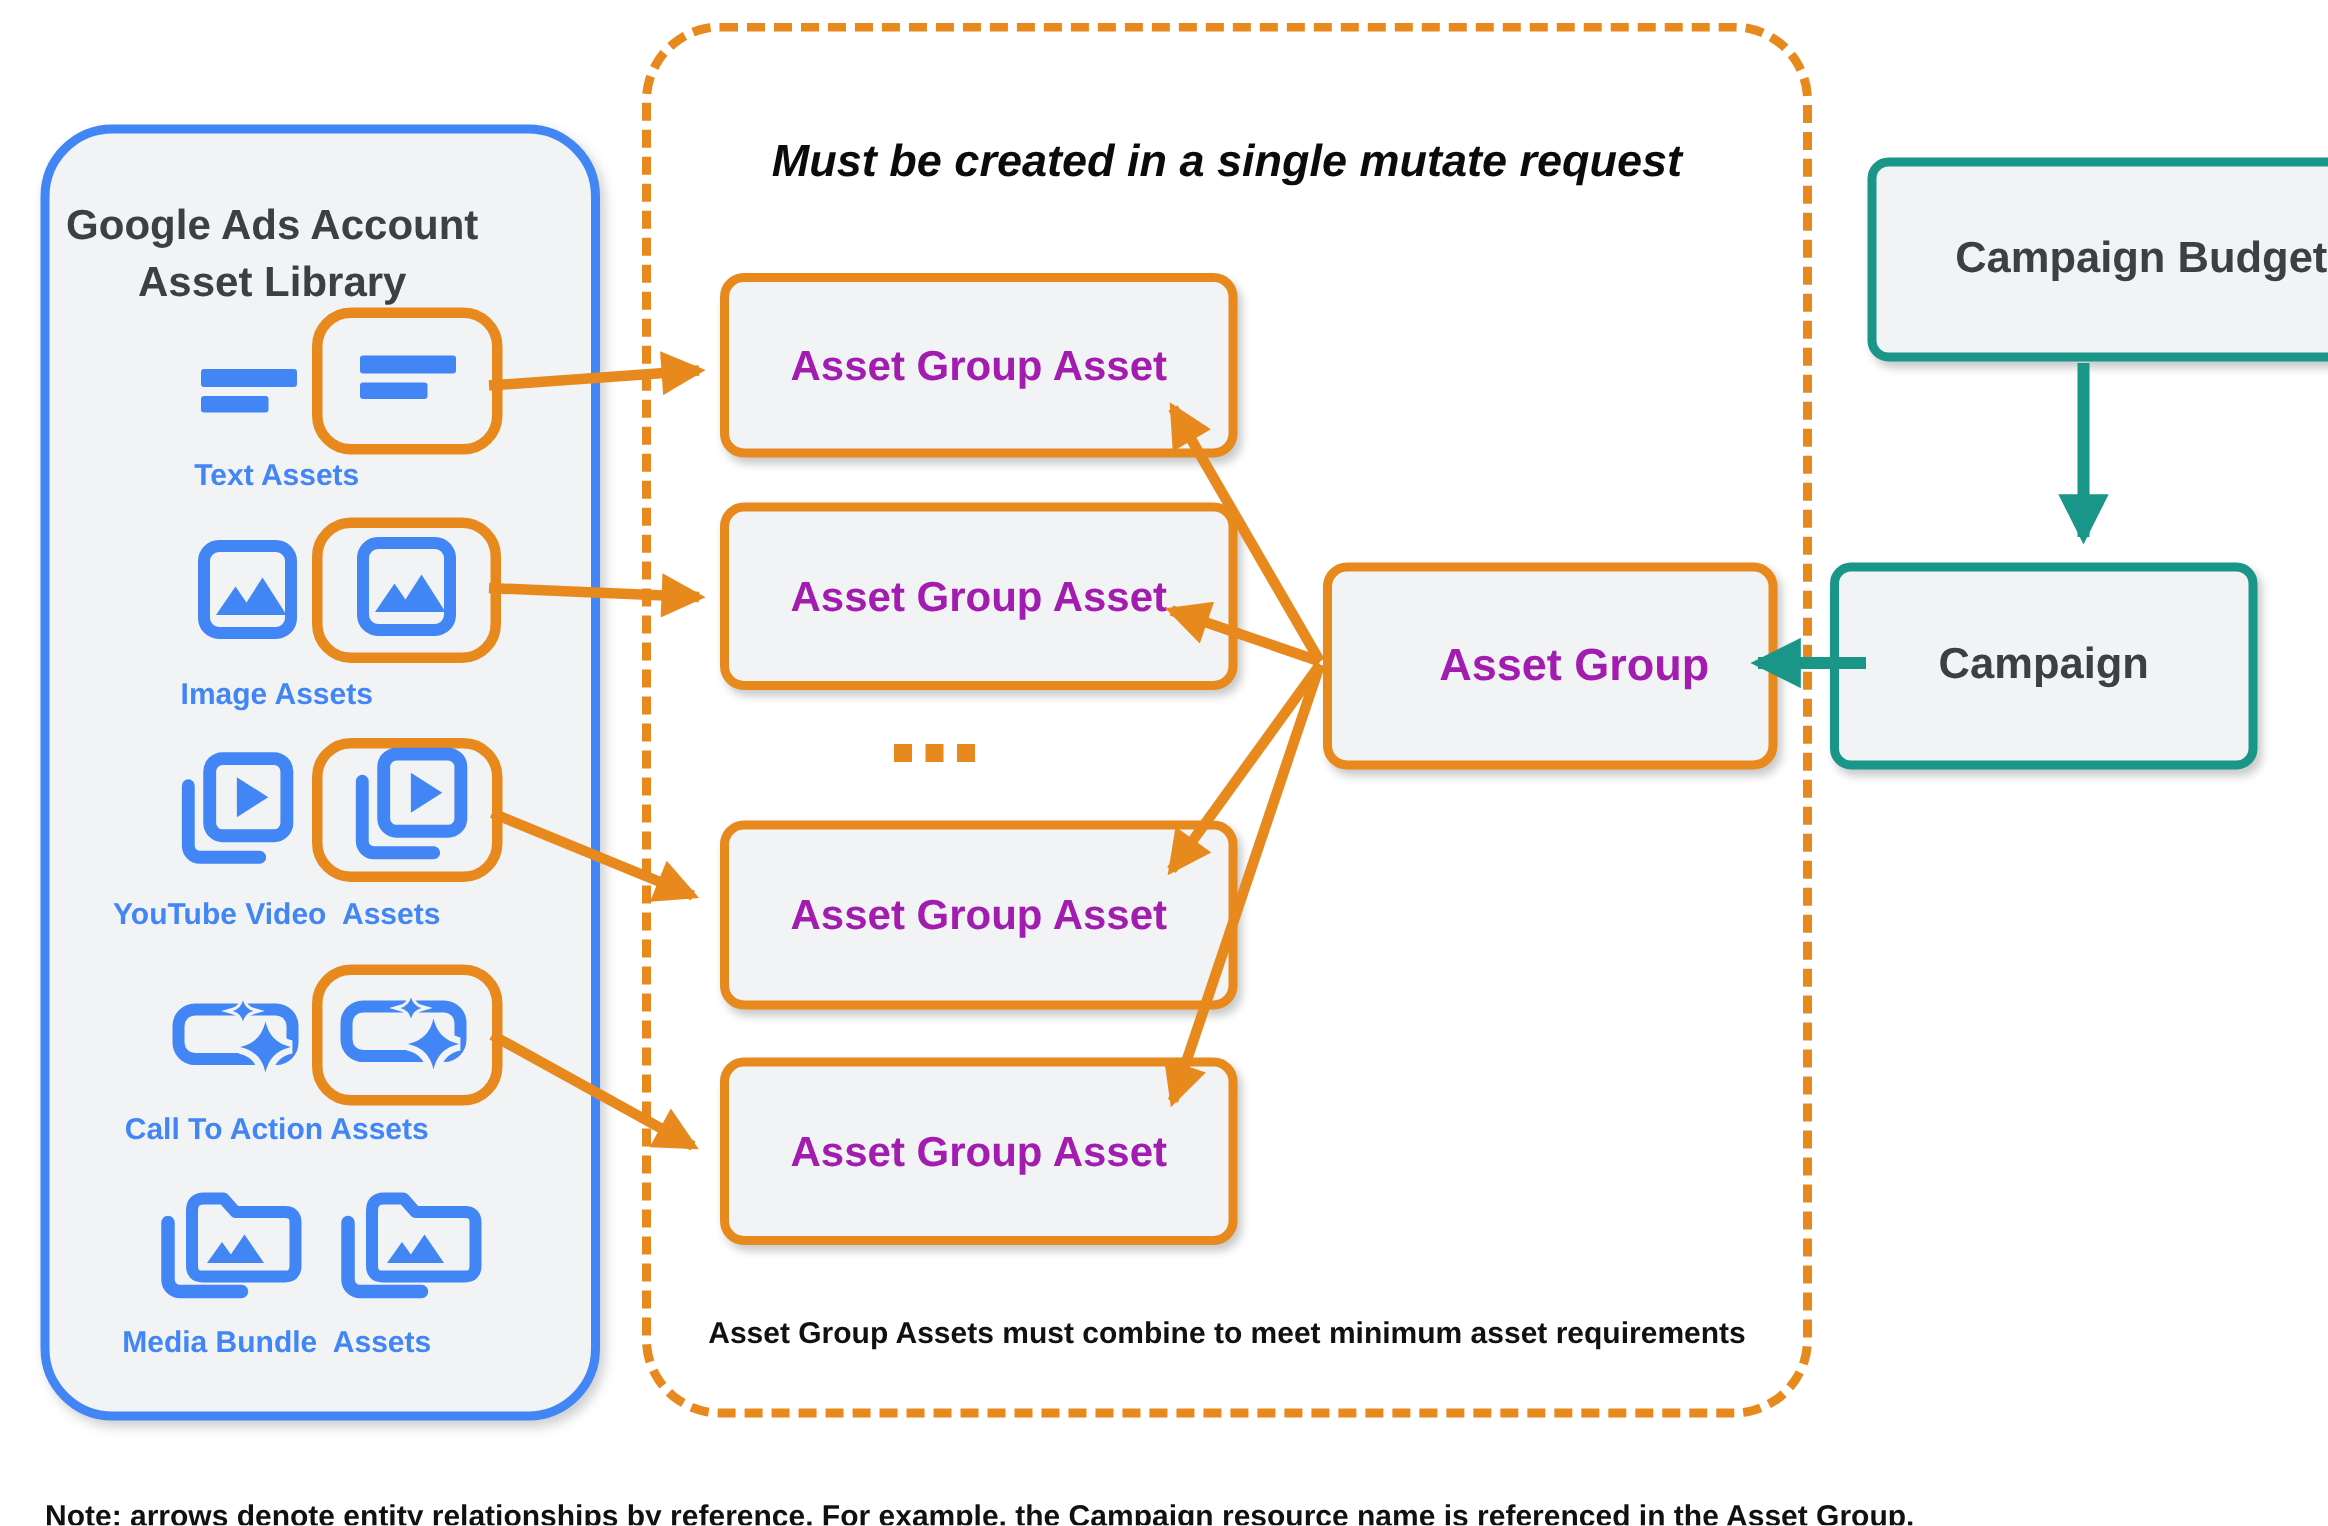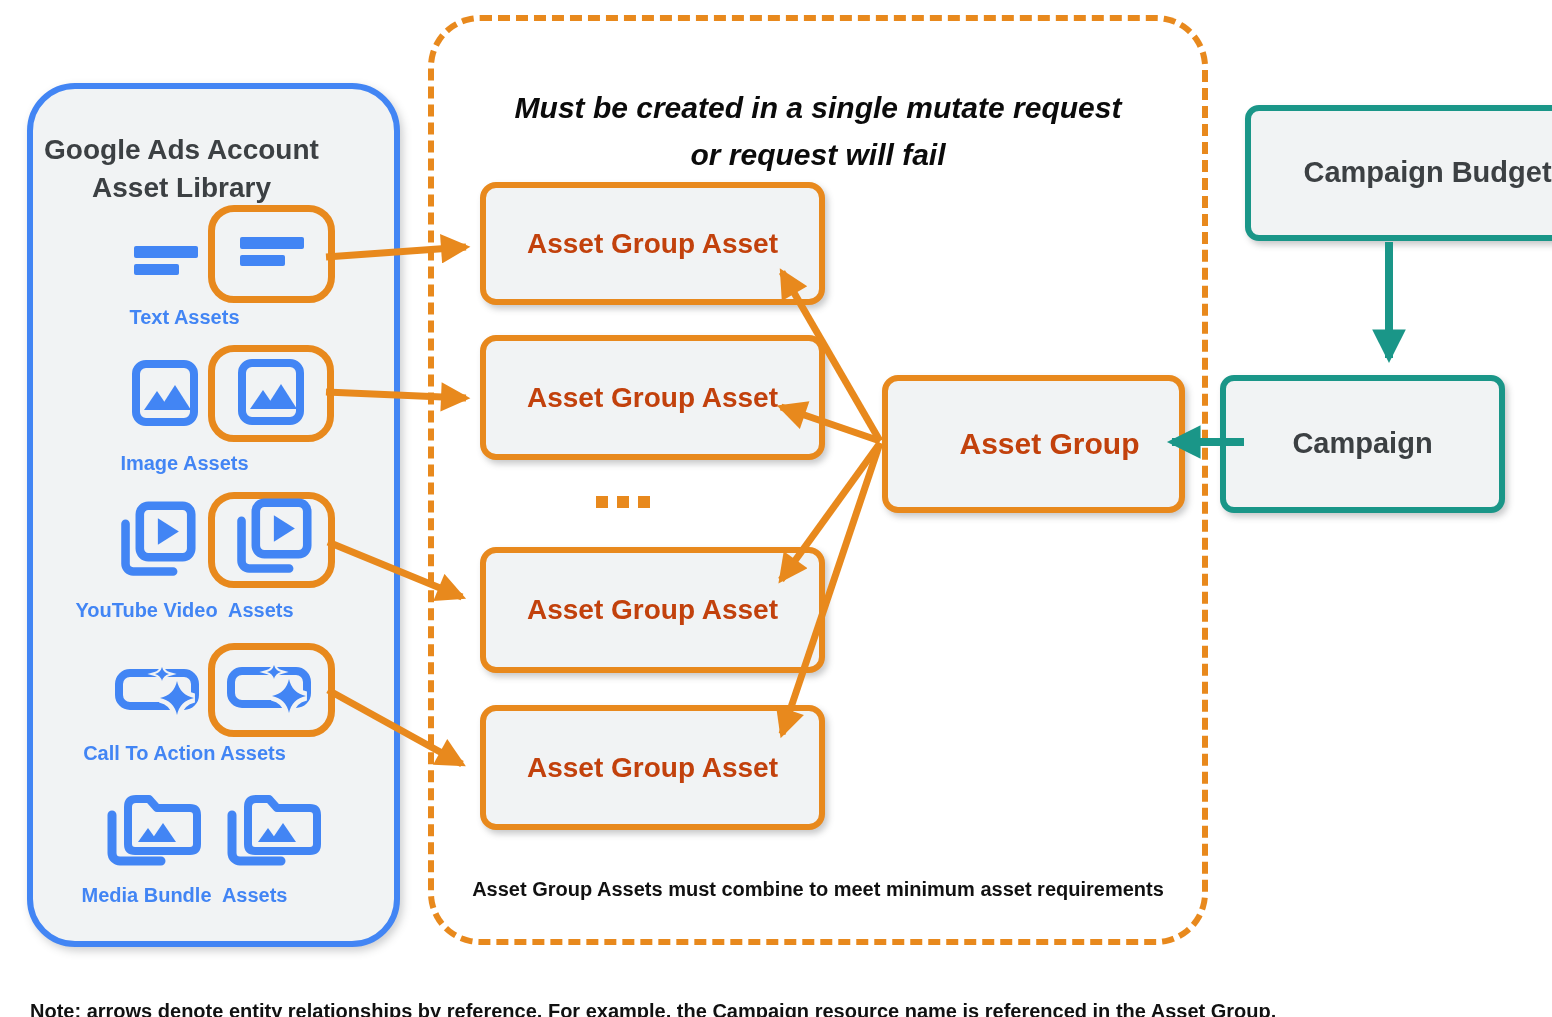--- a/index.html
+++ b/index.html
@@ -29,21 +29,21 @@
   
   .mutate{position:absolute;left:428px;top:15px;width:768px;height:918px;
     background:#ffffff;border:6px dashed #e8891d;border-radius:52px;}
   .mtitle{position:absolute;left:428px;top:55px;width:780px;text-align:center;
     font-size:30px;font-weight:bold;font-style:italic;color:#0b0b0b;line-height:1.55;}
   .mfoot{position:absolute;left:438px;top:878px;width:760px;text-align:center;
     font-size:20px;font-weight:bold;color:#111;}
 
   .obox{position:absolute;background:#f1f3f4;border:6px solid #e8891d;border-radius:16px;
     display:flex;align-items:center;justify-content:center;text-align:center;
-    font-size:28px;font-weight:bold;color:#c2410c;line-height:1.35;
+    font-size:28px;font-weight:bold;color:#a21caf;line-height:1.35;
     box-shadow:3px 4px 6px rgba(60,64,67,.28);}
   .aga1{left:480px;top:182px;width:273px;height:111px;}
   .aga2{left:480px;top:335px;width:273px;height:113px;}
   .aga3{left:480px;top:547px;width:273px;height:114px;}
   .aga4{left:480px;top:705px;width:273px;height:113px;}
   .aga  {padding:0 30px;}
   .aggroup{left:882px;top:375px;width:259px;height:126px;font-size:30px;padding-left:32px;}
 
   .dots{position:absolute;left:480px;top:496px;width:285px;display:flex;
     justify-content:center;gap:9px;}
@@ -159,21 +159,21 @@
   <svg width="100" height="80" viewBox="0 0 100 80" xmlns="http://www.w3.org/2000/svg">
     <path d="M9 26 V64 a8 8 0 0 0 8 8 H58" fill="none" stroke="#4285f4" stroke-width="9" stroke-linecap="round"></path>
     <path d="M25 18 q0 -8 8 -8 h13 l8 9 h33 q7 0 7 7 v29 q0 7 -7 7 H32 q-7 0 -7 -7 z" fill="none" stroke="#4285f4" stroke-width="8" stroke-linejoin="round"></path>
     <path d="M35 53 L45 39 L55 53 Z" fill="#4285f4"></path>
     <path d="M47 53 L60 34 L73 53 Z" fill="#4285f4"></path>
   </svg>
 </span>
   <div class="lib-label l4">Media Bundle  Assets</div>
 
   <section class="mutate"></section>
-  <h3 class="mtitle"><span>Must be created in a single mutate request</span><br><span>or request will fail</span></h3>
+  <h3 class="mtitle"><span>Must be created in a single mutate request</span><br></h3>
 
   <div class="obox aga aga1">Asset Group Asset</div>
   <div class="obox aga aga2">Asset Group Asset</div>
   <div class="dots" aria-label="...">
       <i></i>
       <i></i>
       <i></i>
     </div>
   <div class="obox aga aga3">Asset Group Asset</div>
   <div class="obox aga aga4">Asset Group Asset</div>

